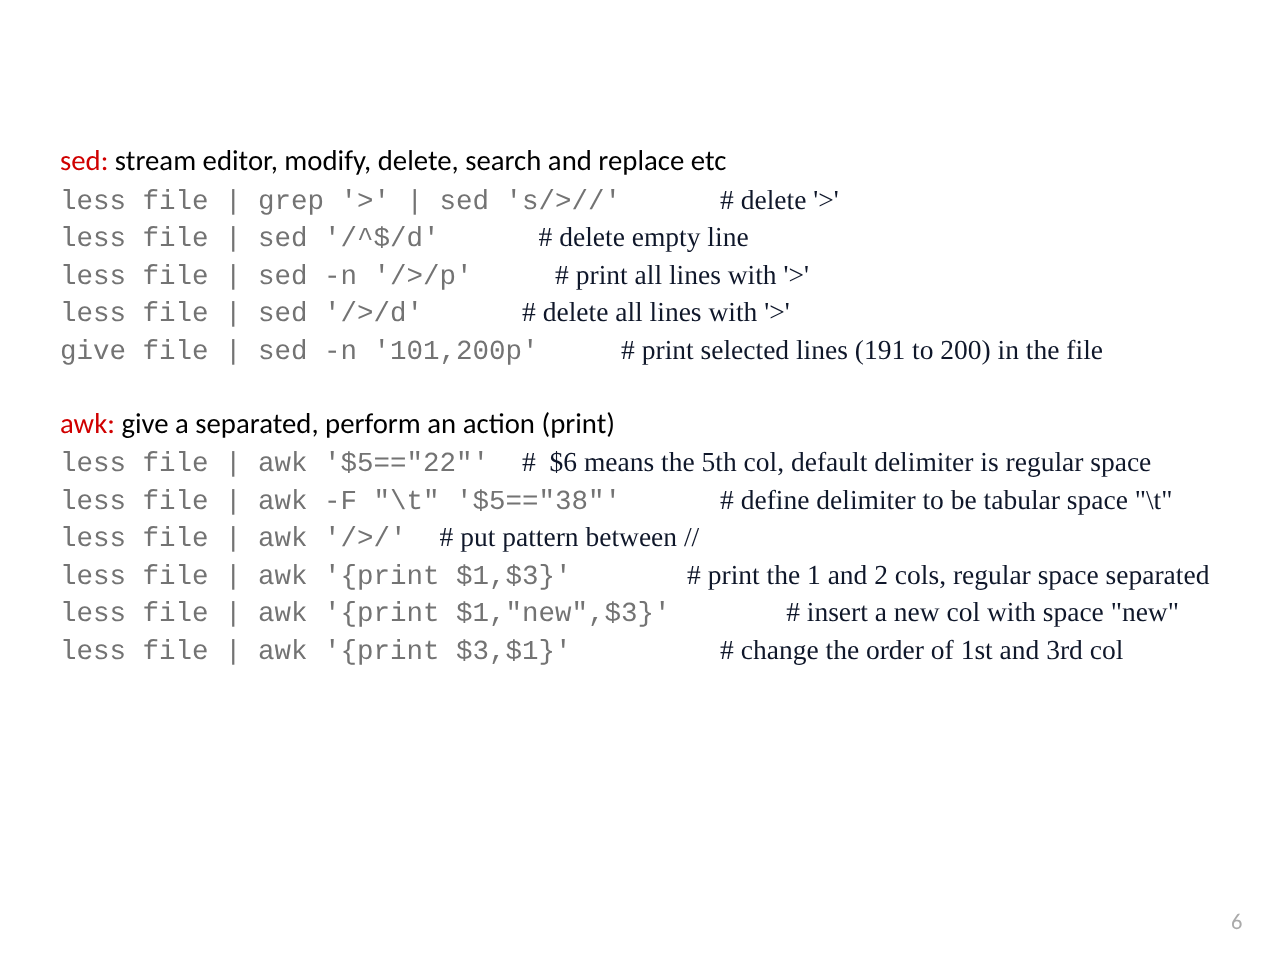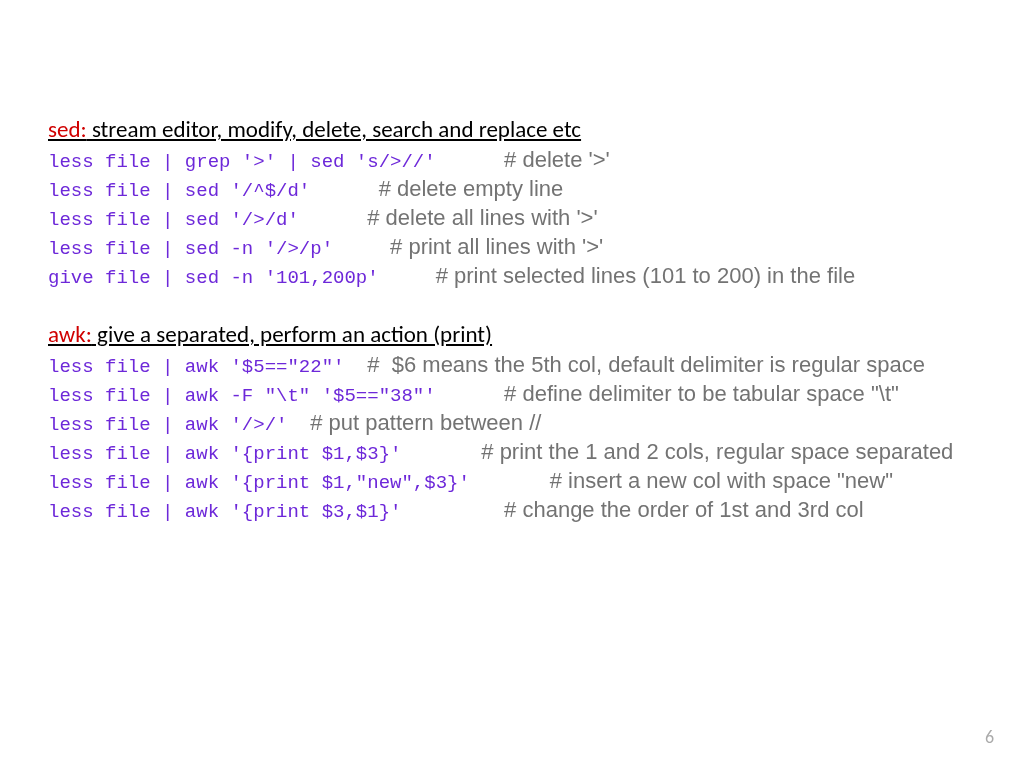--- a/index.html
+++ b/index.html
@@ -12,38 +12,37 @@
     position: relative;
     box-sizing: border-box;
   }
   .slide {
     padding: 115px 48px 0 48px;
   }
   .heading {
     font-size: 23px;
     color: #000;
     margin-bottom: 4px;
-    text-decoration: underline;
   }
   .heading .cmd {
     color: #d00000;
   }
   .line {
     font-size: 20px;
     margin: 3px 0;
     white-space: pre;
   }
   .code {
     font-family: "Courier New", Courier, monospace;
-    color: #6d28d9;
-    font-size: 19px;
+    color: #737373;
+    font-size: 22px;
   }
   .comment {
-    color: #737373;
-    font-family: Liberation Sans, sans-serif;
+    color: #0f172a;
+    font-family: Liberation Serif, serif;
     font-size: 22px;
   }
   .section-gap {
     height: 28px;
   }
   .page-num {
     position: absolute;
     right: 30px;
     bottom: 20px;
     color: #aaa;
@@ -54,23 +53,23 @@
 <body>
 
 <div class="slide">
 
   <div class="heading">
     <span class="cmd">sed:</span><span> stream editor, modify, delete, search and replace etc</span>
   </div>
   <div id="sed-lines">
       <div class="line"><span class="code">less file | grep '&gt;' | sed 's/&gt;//'      </span><span class="comment"># delete '&gt;'</span></div>
       <div class="line"><span class="code">less file | sed '/^$/d'      </span><span class="comment"># delete empty line</span></div>
+      <div class="line"><span class="code">less file | sed -n '/&gt;/p'     </span><span class="comment"># print all lines with '&gt;'</span></div>
       <div class="line"><span class="code">less file | sed '/&gt;/d'      </span><span class="comment"># delete all lines with '&gt;'</span></div>
-      <div class="line"><span class="code">less file | sed -n '/&gt;/p'     </span><span class="comment"># print all lines with '&gt;'</span></div>
-      <div class="line"><span class="code">give file | sed -n '101,200p'     </span><span class="comment"># print selected lines (101 to 200) in the file</span></div>
+      <div class="line"><span class="code">give file | sed -n '101,200p'     </span><span class="comment"># print selected lines (191 to 200) in the file</span></div>
     </div>
 
   <div class="section-gap"></div>
 
   <div class="heading">
     <span class="cmd">awk:</span><span> give a separated, perform an action (print)</span>
   </div>
   <div id="awk-lines">
       <div class="line"><span class="code">less file | awk '$5=="22"'  </span><span class="comment">#  $6 means the 5th col, default delimiter is regular space</span></div>
       <div class="line"><span class="code">less file | awk -F "\t" '$5=="38"'      </span><span class="comment"># define delimiter to be tabular space "\t"</span></div>

